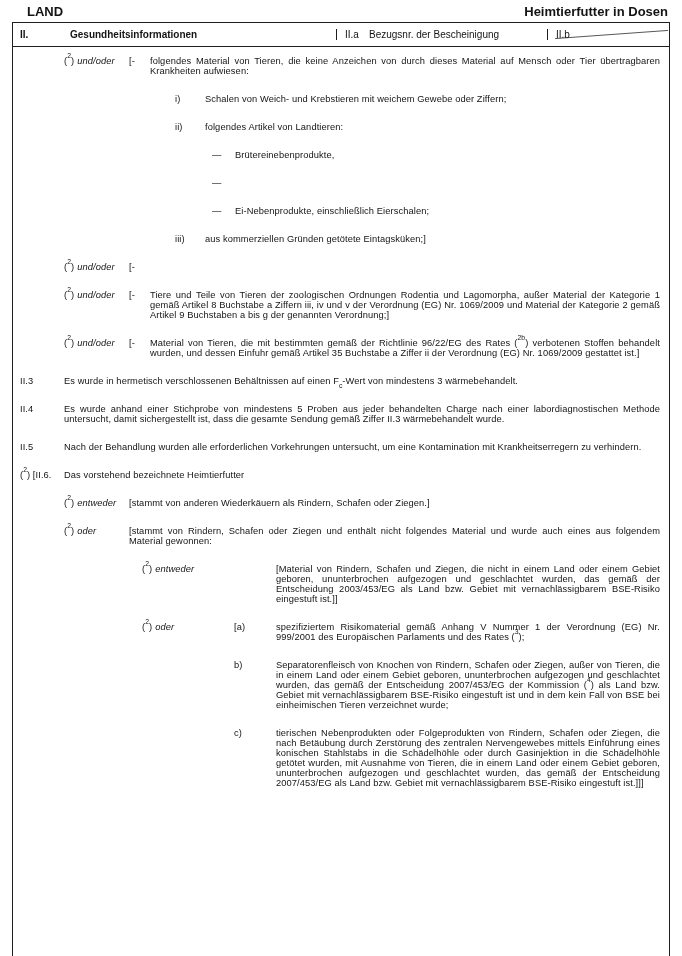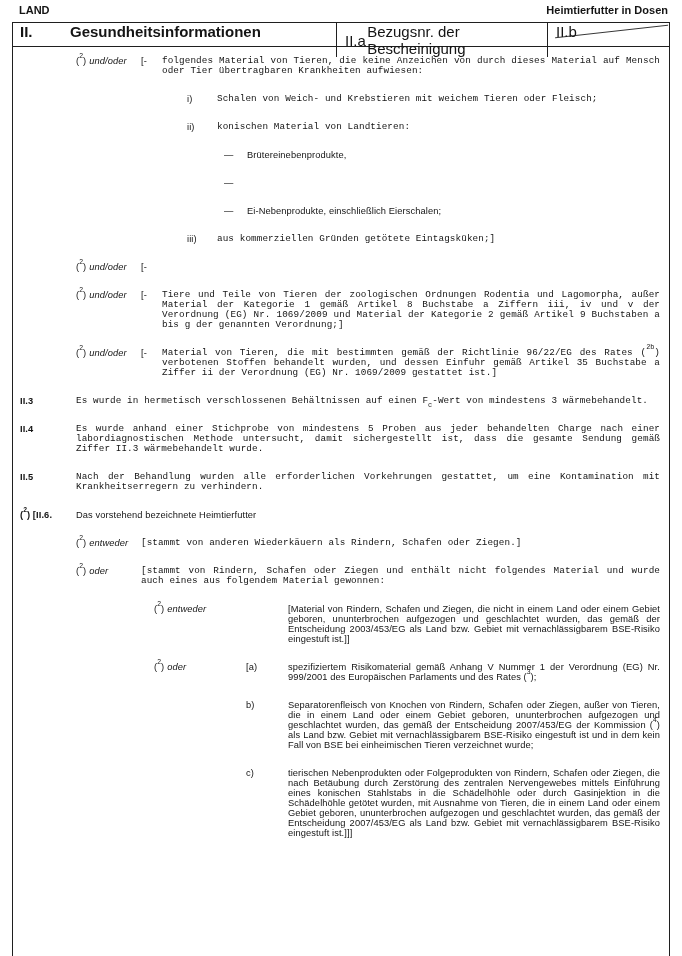--- a/index.html
+++ b/index.html
@@ -3,47 +3,47 @@
 <meta charset="utf-8">
 <style>
   html,body { margin:0; padding:0; background:#e8e8e8; }
   .page {
     position:relative; width:682px; height:956px; background:#ffffff;
     font-family:"Liberation Sans", sans-serif; color:#141414; overflow:hidden;
     margin:0 auto;
   }
   .top-bar {
     display:flex; justify-content:space-between; align-items:flex-start;
-    padding:4px 14px 0 19px; font-weight:bold; font-size:11px;
+    padding:4px 14px 0 19px; font-weight:bold; font-size:13px;margin-left:8px;
   }
   .doc {
     position:absolute; left:12px; top:22px; width:656px; bottom:0;
     border:1.6px solid #1f1f1f; border-bottom:none; background:#fff;
   }
   .hdr-row {
     display:flex; height:23px; border-bottom:1.6px solid #1f1f1f;
-    font-size:15px; align-items:flex-start;
+    font-size:10px; align-items:center;
   }
   .hc { display:flex; align-items:center; }
   .hc1 { flex:none; width:316px; padding-left:7px; font-weight:bold; }
   .hnum  { display:inline-block; width:50px; }
   .hc2 { flex:none; width:202px; border-left:1.4px solid #1f1f1f; border-right:1.4px solid #1f1f1f; padding-left:8px; }
   .hnum2 { display:inline-block; width:24px; }
   .hc3 { flex:1; position:relative; padding-left:8px; }
   .diag { position:absolute; left:0; top:0; width:100%; height:100%; }
   .diag line { stroke:#1f1f1f; stroke-width:1.1; }
 
   .body-cell { padding:9px 9px 0 7px; font-size:9.3px; line-height:10px; letter-spacing:0.1px; }
   .row { display:flex; align-items:flex-start; margin-top:18px; }
   .row.first { margin-top:0; }
-  .c1 { flex:none; width:56px;font-weight:bold; }
+  .c1 { flex:none; width:44px; }
   .c2 { flex:none; width:65px; white-space:nowrap; }
   .c3 { flex:none; width:21px; }
   .c4 { flex:1; }
-  .just { text-align:justify;font-family:Liberation Mono, monospace; }
+  .just { text-align:justify; }
   .li-ind { flex:none; width:25px; }
   .lm { flex:none; width:30px; }
   .dash-ind { flex:none; width:62px; }
   .dm { flex:none; width:23px; }
   .lt { flex:1; }
   .nsp { flex:none; width:78px; }
   .nlabel { flex:none; width:92px; white-space:nowrap; }
   .ncontent { flex:1; }
   .ntext { margin-left:42px; text-align:justify; }
   .item { display:flex; margin-top:18px; }
@@ -94,30 +94,30 @@
         <div class="c3">[-</div>
         <div class="c4 just">folgendes Material von Tieren, die keine Anzeichen von durch dieses Material auf Mensch oder Tier übertragbaren Krankheiten aufwiesen:</div>
       </div>
 
       <div class="row">
         <div class="c1"></div>
           <div class="c2"></div>
           <div class="c3"></div>
           <div class="li-ind"></div>
         <div class="lm">i)</div>
-        <div class="lt just">Schalen von Weich- und Krebstieren mit weichem Tieren oder Fleisch;</div>
+        <div class="lt just">Schalen von Weich- und Krebstieren mit weichem Gewebe oder Ziffern;</div>
       </div>
 
       <div class="row">
         <div class="c1"></div>
           <div class="c2"></div>
           <div class="c3"></div>
           <div class="li-ind"></div>
         <div class="lm">ii)</div>
-        <div class="lt just">konischen Material von Landtieren:</div>
+        <div class="lt just">folgendes Artikel von Landtieren:</div>
       </div>
 
       <div class="row">
         <div class="c1"></div>
           <div class="c2"></div>
           <div class="c3"></div>
           <div class="dash-ind"></div>
         <div class="dm">—</div>
         <div class="lt">Brütereinebenprodukte,</div>
       </div>
@@ -179,21 +179,21 @@
         <div class="c4 just">Es wurde in hermetisch verschlossenen Behältnissen auf einen F<sub>c</sub>-Wert von mindestens 3 wärmebehandelt.</div>
       </div>
 
       <div class="row">
         <div class="c1">II.4</div>
         <div class="c4 just">Es wurde anhand einer Stichprobe von mindestens 5 Proben aus jeder behandelten Charge nach einer labordiagnostischen Methode untersucht, damit sichergestellt ist, dass die gesamte Sendung gemäß Ziffer II.3 wärmebehandelt wurde.</div>
       </div>
 
       <div class="row">
         <div class="c1">II.5</div>
-        <div class="c4 just">Nach der Behandlung wurden alle erforderlichen Vorkehrungen gestattet, um eine Kontamination mit Krankheitserregern zu verhindern.</div>
+        <div class="c4 just">Nach der Behandlung wurden alle erforderlichen Vorkehrungen untersucht, um eine Kontamination mit Krankheitserregern zu verhindern.</div>
       </div>
 
       <div class="row">
         <div class="c1">(<sup>2</sup>) [II.6.</div>
         <div class="c4">Das vorstehend bezeichnete Heimtierfutter</div>
       </div>
 
       <div class="row">
         <div class="c1"></div>
         <div class="c2">

